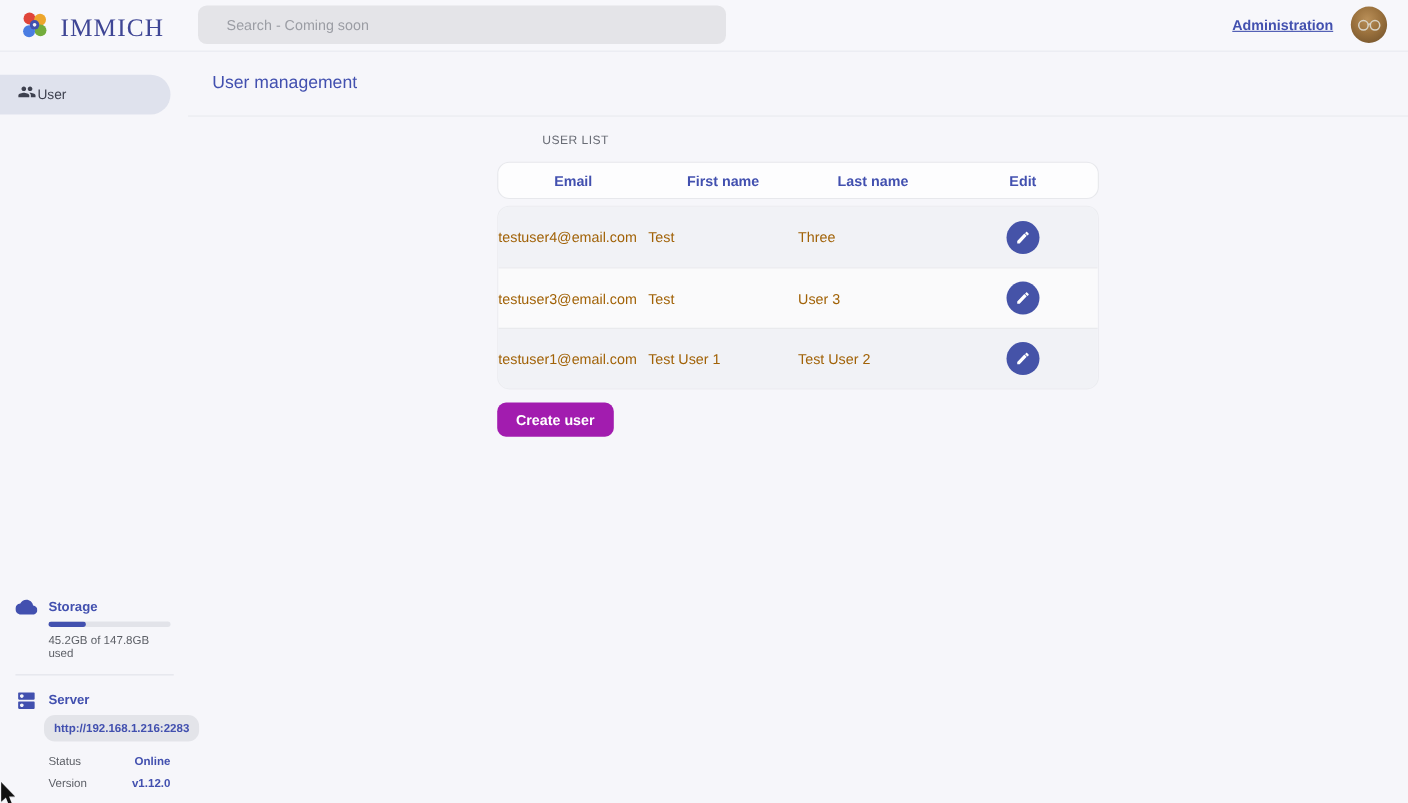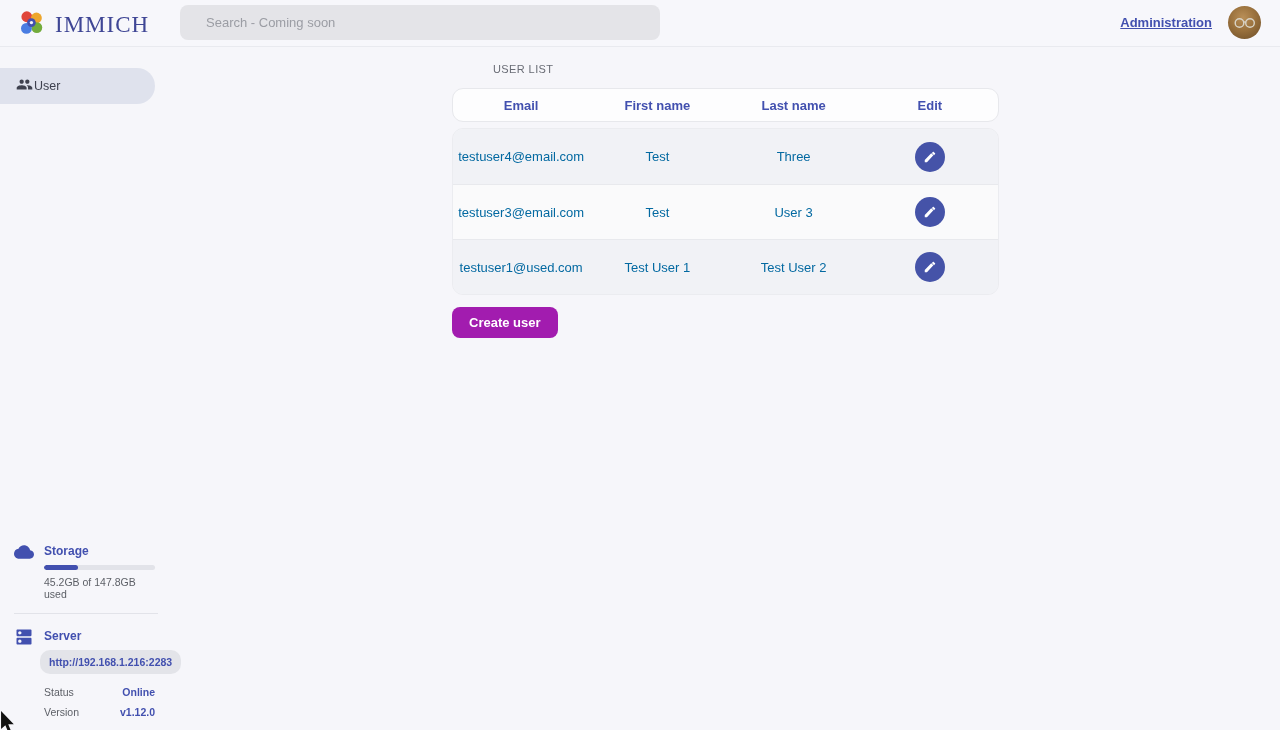--- a/index.html
+++ b/index.html
@@ -80,21 +80,21 @@
     display: flex; align-items: center; height: 34px;
     background: #fdfdfe; border: 1px solid #e7e8ec; border-radius: 11px;
     margin-bottom: 6px;
   }
   .th { flex: 1; text-align: center; font-size: 13px; font-weight: 700; color: #4250af; }
   .tbody { border-radius: 11px; overflow: hidden; border: 1px solid #ebecf0; }
   .trow { display: flex; align-items: center; height: 55px; }
   .trow + .trow { border-top: 1px solid #e8e9ed; }
   .trow.odd { background: #f1f2f6; }
   .trow.even { background: #fafafb; }
-  .td { flex: 1; text-align: center; font-size: 13px; color: #0369a1; }
+  .td { flex: 1; text-align: left; font-size: 13px; color: #a16207; }
   .td-edit { flex: 1; display: flex; justify-content: center; }
   .edit-btn {
     width: 30px; height: 30px; border-radius: 50%; border: none;
     background: #4553a8; display: flex; align-items: center; justify-content: center;
     cursor: pointer;
   }
   .create-btn {
     margin-top: 12px; background: #a21caf; color: #fff; border: none;
     font-size: 13px; font-weight: 700; padding: 8px 17px; border-radius: 8px;
     cursor: pointer; font-family: inherit;
@@ -180,20 +180,21 @@
           <div class="kv">
             <span class="k">Version</span>
             <span class="v">v1.12.0</span>
           </div>
         </div>
       </div>
     </div>
   </aside>
 
   <main class="main">
+    <div class="title-bar">User management</div>
 
     <div class="content">
       <div class="section-label">USER LIST</div>
 
       
       <div class="thead">
         <div class="th">Email</div>
         <div class="th">First name</div>
         <div class="th">Last name</div>
         <div class="th">Edit</div>
@@ -219,21 +220,21 @@
           <div class="td">User 3</div>
           <div class="td-edit">
             <button class="edit-btn">
               <svg width="14" height="14" viewBox="0 0 24 24" fill="#ffffff">
                 <path d="M3 17.25V21h3.75L17.81 9.19l-3.75-3.75L3 17.25zM20.71 7.04c.39-.39.39-1.02 0-1.41l-2.34-2.34c-.39-.39-1.02-.39-1.41 0l-1.83 1.83 3.75 3.75 1.83-1.83z"></path>
               </svg>
             </button>
           </div>
         </div>
         <div class="trow odd">
-          <div class="td">testuser1@used.com</div>
+          <div class="td">testuser1@email.com</div>
           <div class="td">Test User 1</div>
           <div class="td">Test User 2</div>
           <div class="td-edit">
             <button class="edit-btn">
               <svg width="14" height="14" viewBox="0 0 24 24" fill="#ffffff">
                 <path d="M3 17.25V21h3.75L17.81 9.19l-3.75-3.75L3 17.25zM20.71 7.04c.39-.39.39-1.02 0-1.41l-2.34-2.34c-.39-.39-1.02-.39-1.41 0l-1.83 1.83 3.75 3.75 1.83-1.83z"></path>
               </svg>
             </button>
           </div>
         </div>

